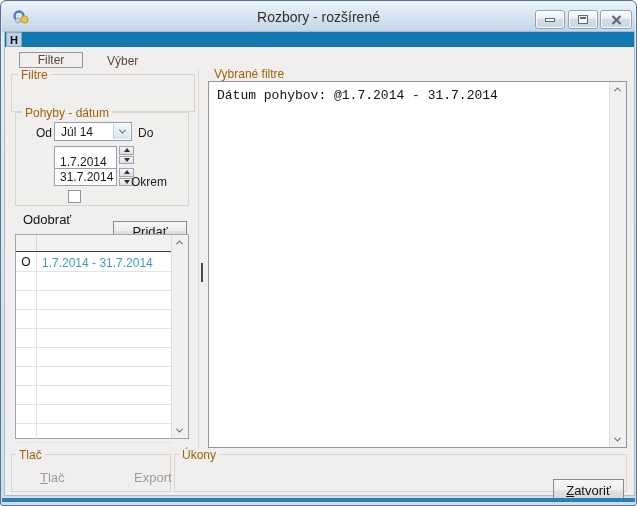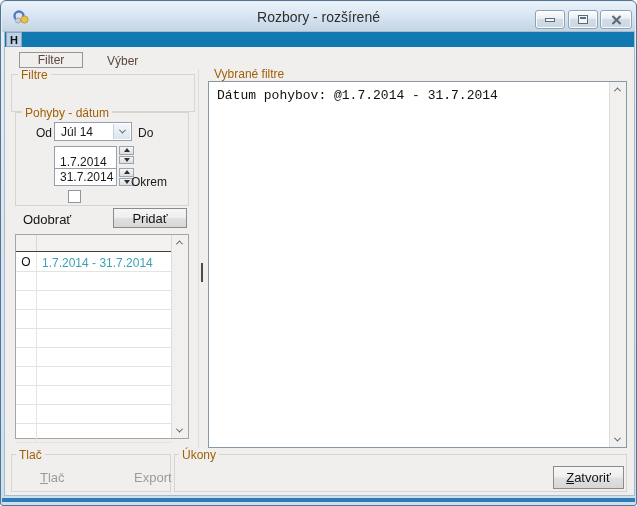--- a/index.html
+++ b/index.html
@@ -66,21 +66,21 @@
   .spin > div + div { margin-top:1px; }
   .tri-up { width:0; height:0; border-left:3px solid transparent; border-right:3px solid transparent; border-bottom:4px solid #2e2e2e; }
   .tri-down { width:0; height:0; border-left:3px solid transparent; border-right:3px solid transparent; border-top:4px solid #2e2e2e; }
 
   .checkbox { position:absolute; width:13px; height:13px; background:#fff; border:1px solid #8a96a1; }
   .label { position:absolute; white-space:nowrap; }
 
   .flatbtn { position:absolute; font-size:13px; color:#141414; white-space:nowrap; }
   .raisedbtn { position:absolute; border:1px solid #8b8b8b;
     background:linear-gradient(#f6f6f6,#eeeeee 48%,#e0e0e0 52%,#d6d6d6);
-    display:flex; align-items:center; justify-content:center; font-size:13px; color:#141414; }
+    display:flex; align-items:center; justify-content:center; font-size:13px; color:#141414;margin-top:13px; }
   .disabledbtn { position:absolute; font-size:13px; color:#9b9b9b; white-space:nowrap; }
   .u { text-decoration:underline; }
 
   
   .table { position:absolute; left:14px; top:233px; width:174px; height:205px;
     background:#fff; border:1px solid #a5a5a5; }
   .thead { position:absolute; left:0; top:0; width:156px; height:17px; background:#f3f2f1;
     border-bottom:1px solid #3f3f3f; }
   .thead .c1 { position:absolute; left:0; top:0; width:21px; height:16px; border-right:1px solid #d9d7d5; }
   .thead .c2 { position:absolute; left:21px; right:0; top:1px; text-align:center; color:#111; }

